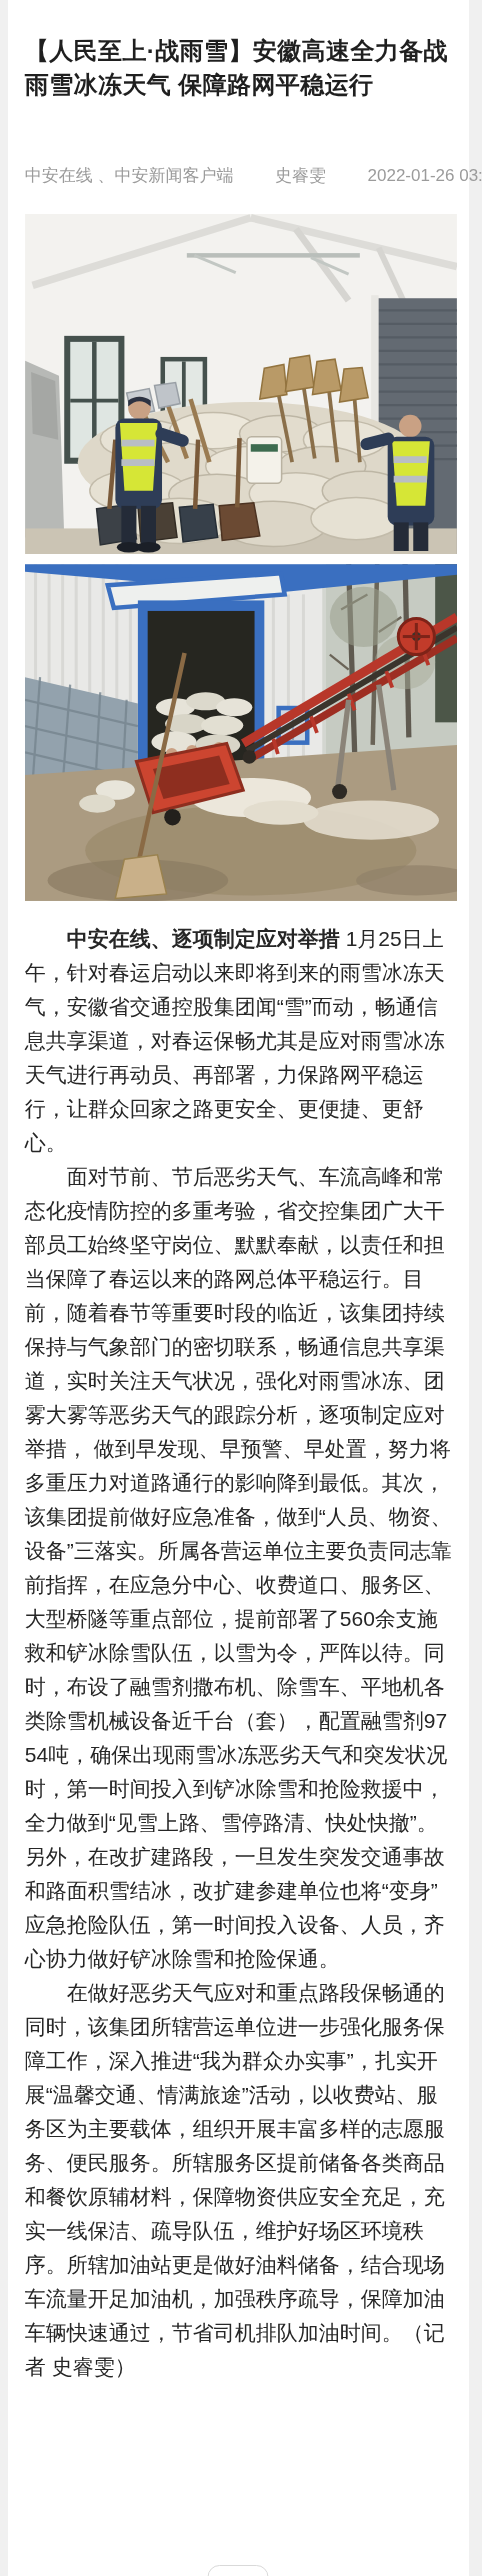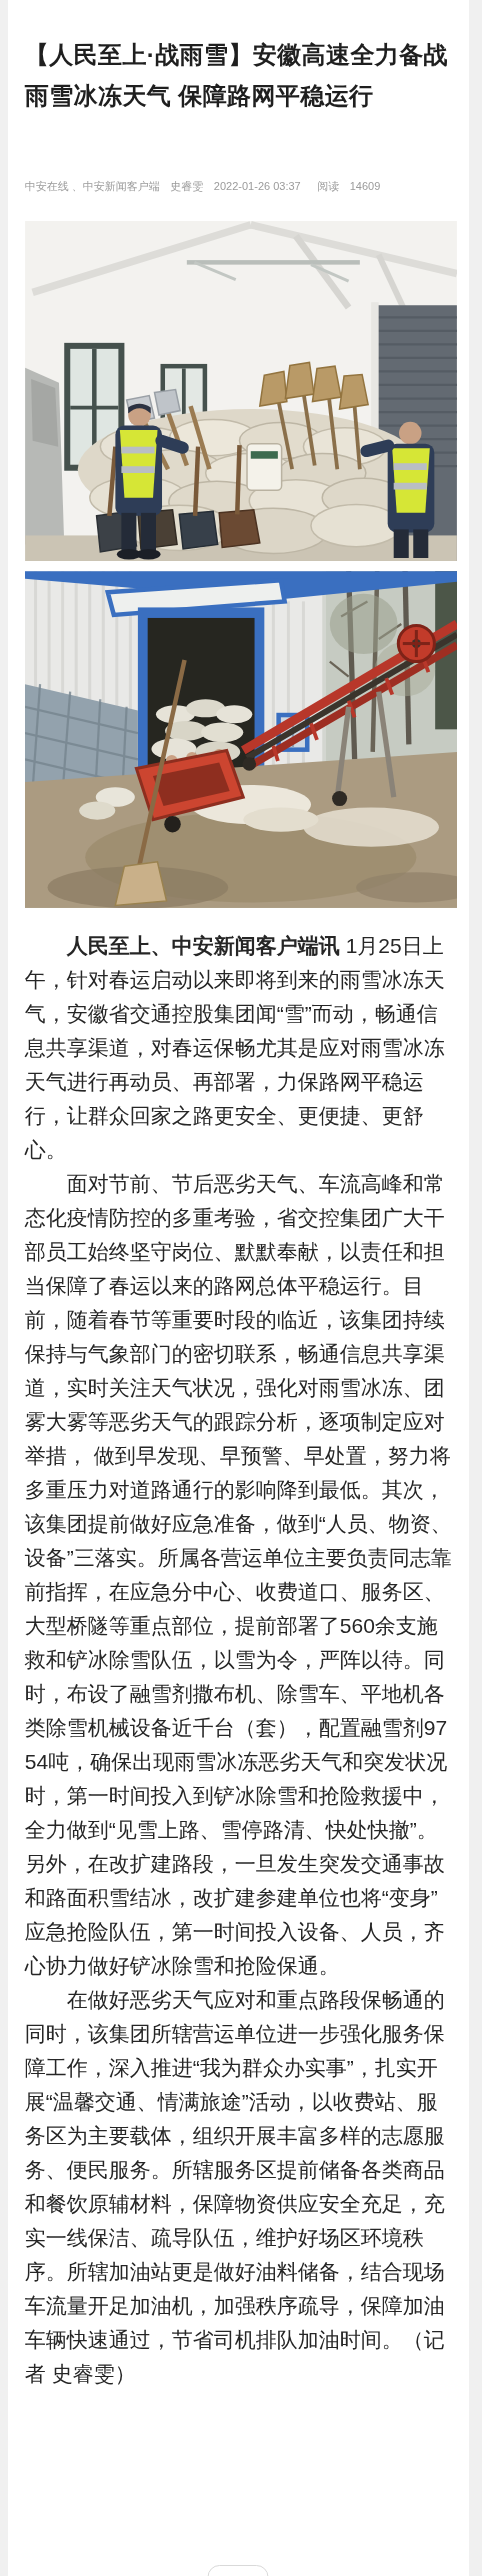--- a/index.html
+++ b/index.html
@@ -1,21 +1,21 @@
 <!DOCTYPE html>
 <html lang="zh" style="font-size:12px"><head>
 <meta charset="utf-8">
 <style>
   html,body{margin:0;padding:0;}
   body{background:#e4e4e4;font-family:"Liberation Sans","DejaVu Sans",sans-serif;}
   .stage{position:relative;width:482px;height:2576px;background:#f0f0f0;overflow:hidden;margin:0 auto;}
   .sheet{position:absolute;left:7.5px;right:12.8px;top:0;bottom:0;background:#ffffff;}
   .inner{padding:18px 12px 0 17.3px;}
-  .title{font-size:24px;line-height:41px;font-weight:bold;color:#1f1f1f;letter-spacing:0.4px;}
-  .meta{margin-top:15px;display:flex;align-items:baseline;color:#9b9b9b;font-size:11px;white-space:nowrap;}
+  .title{font-size:24px;line-height:34px;font-weight:bold;color:#1f1f1f;letter-spacing:0.4px;}
+  .meta{margin-top:15px;display:flex;align-items:baseline;color:#9b9b9b;font-size:17px;white-space:nowrap;gap:31px;}
   .meta .m{margin-right:10.5px;}
   .meta .m:last-child{margin-right:0;margin-top:48px;}
   .meta .views{margin-left:6px;}
   .photo{display:block;margin-top:27px;width:432px;}
   .photo + .photo{margin-top:9.8px;}
   .body-text{margin-top:21px;font-size:21px;line-height:34px;color:#262626;}
   .body-text p{margin:0;text-indent:2em;word-break:break-all;}
   .body-text b{font-weight:bold;}
   .more-btn{position:absolute;left:50%;transform:translateX(-50%);bottom:-13.6px;width:59px;height:22.6px;
             background:#ffffff;border:1.5px solid #d9d9d9;border-radius:12px;}
@@ -266,21 +266,21 @@
         </g>
 
         <line x1="212" y1="118" x2="150" y2="400" stroke="#8a6a45" stroke-width="6"></line>
         <polygon points="132,392 176,386 188,438 120,444" fill="#c9b089" stroke="#9a824f" stroke-width="2"></polygon>
 
         <ellipse cx="120" cy="300" rx="26" ry="13" fill="#e8e5da"></ellipse>
         <ellipse cx="96" cy="318" rx="24" ry="12" fill="#dedacb"></ellipse>
       </svg>
 
       <div class="body-text">
-        <p><b>人民至上、中安新闻客户端讯</b><span> 1月25日上午，针对春运启动以来即将到来的雨雪冰冻天气，安徽省交通控股集团闻“雪”而动，畅通信息共享渠道，对春运保畅尤其是应对雨雪冰冻天气进行再动员、再部署，力保路网平稳运行，让群众回家之路更安全、更便捷、更舒心。</span></p>
+        <p><b>中安在线、逐项制定应对举措</b><span> 1月25日上午，针对春运启动以来即将到来的雨雪冰冻天气，安徽省交通控股集团闻“雪”而动，畅通信息共享渠道，对春运保畅尤其是应对雨雪冰冻天气进行再动员、再部署，力保路网平稳运行，让群众回家之路更安全、更便捷、更舒心。</span></p>
         <p>面对节前、节后恶劣天气、车流高峰和常态化疫情防控的多重考验，省交控集团广大干部员工始终坚守岗位、默默奉献，以责任和担当保障了春运以来的路网总体平稳运行。目前，随着春节等重要时段的临近，该集团持续保持与气象部门的密切联系，畅通信息共享渠道，实时关注天气状况，强化对雨雪冰冻、团雾大雾等恶劣天气的跟踪分析，逐项制定应对举措， 做到早发现、早预警、早处置，努力将多重压力对道路通行的影响降到最低。其次，该集团提前做好应急准备，做到“人员、物资、设备”三落实。所属各营运单位主要负责同志靠前指挥，在应急分中心、收费道口、服务区、大型桥隧等重点部位，提前部署了560余支施救和铲冰除雪队伍，以雪为令，严阵以待。同时，布设了融雪剂撒布机、除雪车、平地机各类除雪机械设备近千台（套），配置融雪剂9754吨，确保出现雨雪冰冻恶劣天气和突发状况时，第一时间投入到铲冰除雪和抢险救援中，全力做到“见雪上路、雪停路清、快处快撤”。另外，在改扩建路段，一旦发生突发交通事故和路面积雪结冰，改扩建参建单位也将“变身”应急抢险队伍，第一时间投入设备、人员，齐心协力做好铲冰除雪和抢险保通。</p>
         <p>在做好恶劣天气应对和重点路段保畅通的同时，该集团所辖营运单位进一步强化服务保障工作，深入推进“我为群众办实事”，扎实开展“温馨交通、情满旅途”活动，以收费站、服务区为主要载体，组织开展丰富多样的志愿服务、便民服务。所辖服务区提前储备各类商品和餐饮原辅材料，保障物资供应安全充足，充实一线保洁、疏导队伍，维护好场区环境秩序。所辖加油站更是做好油料储备，结合现场车流量开足加油机，加强秩序疏导，保障加油车辆快速通过，节省司机排队加油时间。（记者 史睿雯）</p>
       </div>
 
     </div>
 
     <div class="more-btn"></div>
   </div>
 </div>
 

